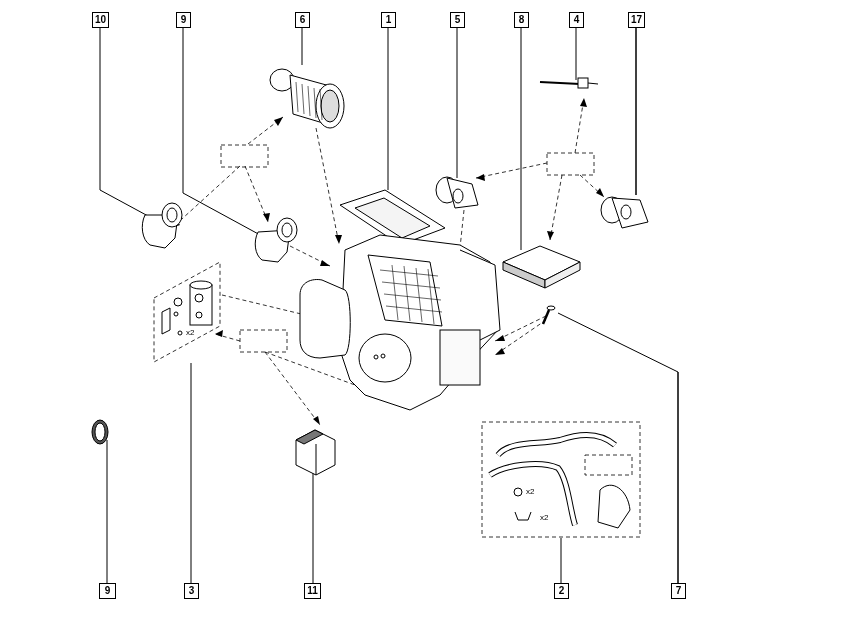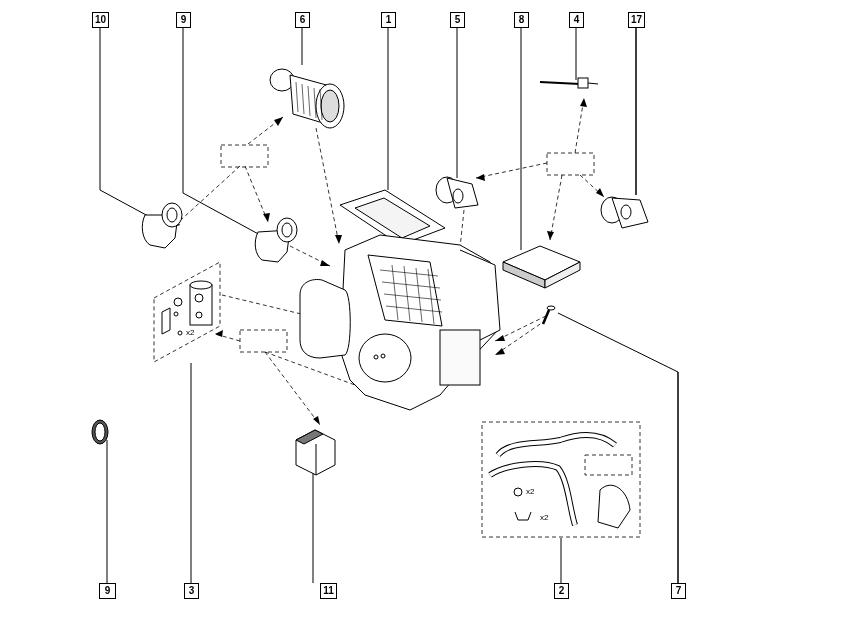--- a/index.html
+++ b/index.html
@@ -196,15 +196,15 @@
 <div class="callout-box wide" style="left:92px;top:12px;">10</div>
 <div class="callout-box" style="left:176px;top:12px;">9</div>
 <div class="callout-box" style="left:295px;top:12px;">6</div>
 <div class="callout-box" style="left:381px;top:12px;">1</div>
 <div class="callout-box" style="left:450px;top:12px;">5</div>
 <div class="callout-box" style="left:514px;top:12px;">8</div>
 <div class="callout-box" style="left:569px;top:12px;">4</div>
 <div class="callout-box wide" style="left:628px;top:12px;">17</div>
 <div class="callout-box wide" style="left:99px;top:583px;">9</div>
 <div class="callout-box" style="left:184px;top:583px;">3</div>
-<div class="callout-box wide" style="left:320px;top:583px;">11</div>
+<div class="callout-box wide" style="left:304px;top:583px;">11</div>
 <div class="callout-box" style="left:554px;top:583px;">2</div>
 <div class="callout-box" style="left:671px;top:583px;">7</div>
 
 </body></html>

